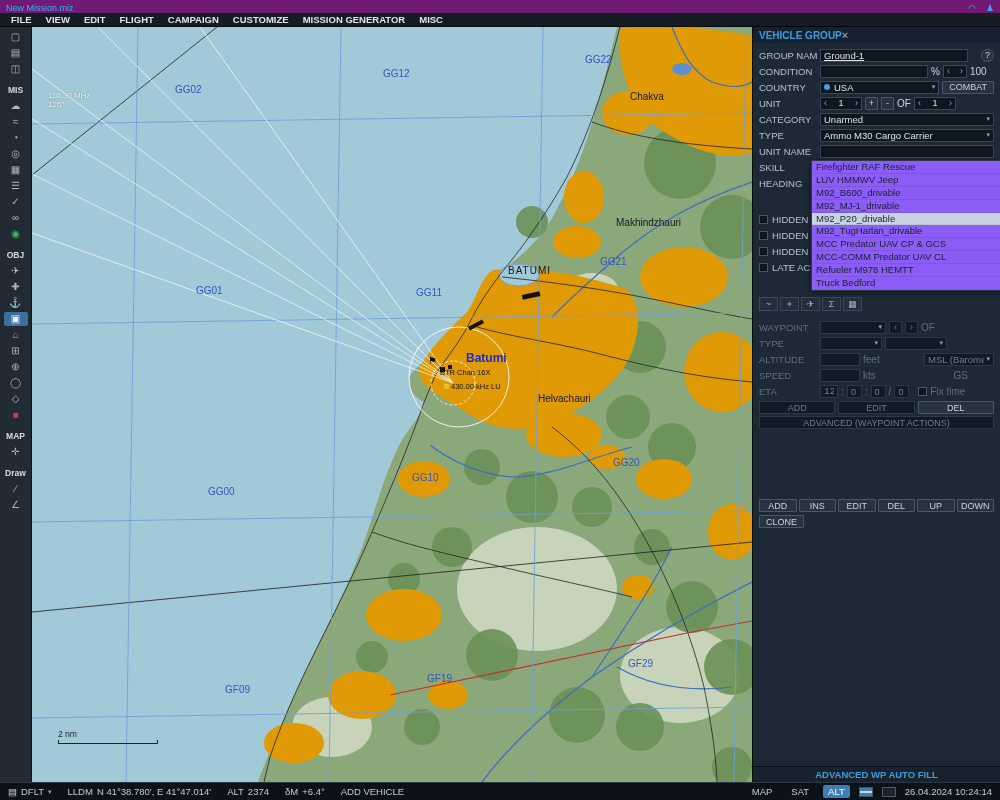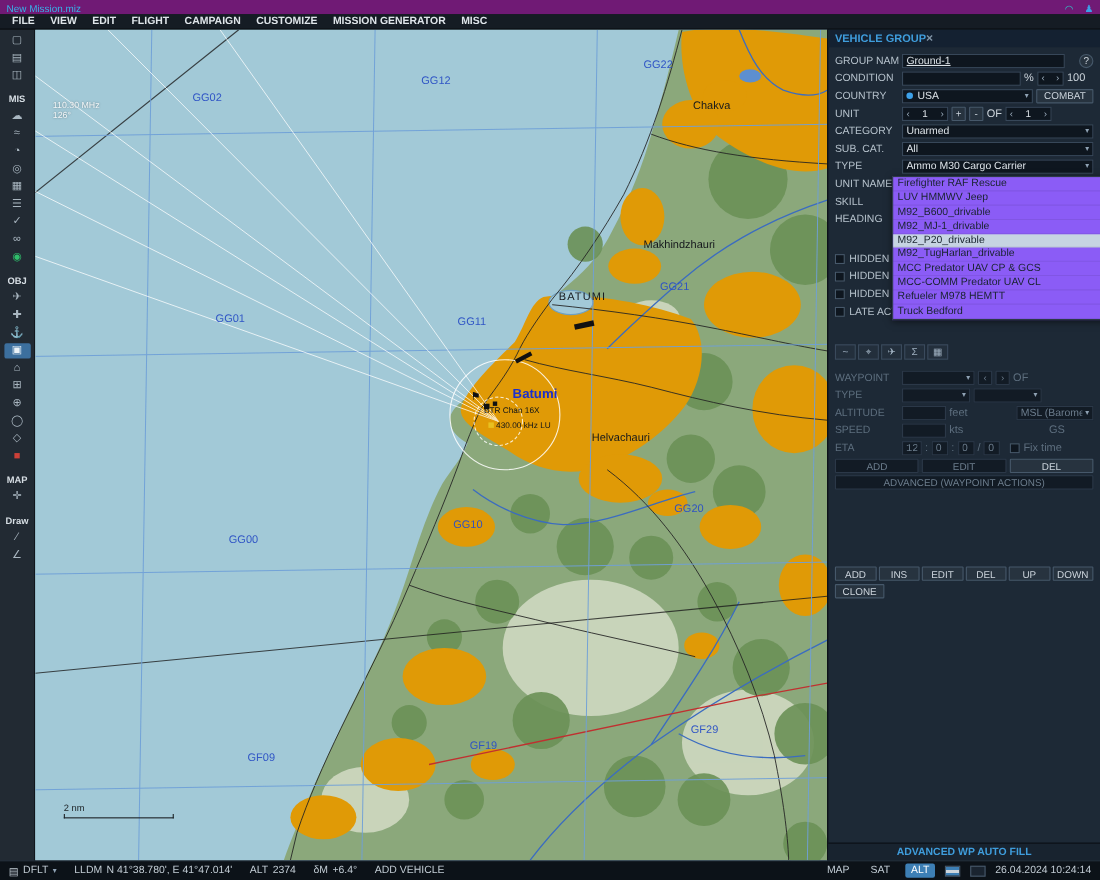--- a/index.html
+++ b/index.html
@@ -242,21 +242,21 @@
           <span class="map-label grid-label" style="left: 568px; top: 229px;">GG21</span>
           <span class="map-label grid-label" style="left: 176px; top: 459px;">GG00</span>
           <span class="map-label grid-label" style="left: 380px; top: 445px;">GG10</span>
           <span class="map-label grid-label" style="left: 581px; top: 430px;">GG20</span>
           <span class="map-label grid-label" style="left: 193px; top: 657px;">GF09</span>
           <span class="map-label grid-label" style="left: 395px; top: 646px;">GF19</span>
           <span class="map-label grid-label" style="left: 596px; top: 631px;">GF29</span>
         </div>
       <div data-each="map.city_labels">
           <span class="map-label city" style="left: 598px; top: 64px;">Chakva</span>
-          <span class="map-label city" style="left: 505px; top: 190px; padding-left: 48px;">Makhindzhauri</span>
+          <span class="map-label city" style="left: 536px; top: 190px; padding-left: 48px;">Makhindzhauri</span>
           <span class="map-label city caps" style="left: 476px; top: 238px;">BATUMI</span>
           <span class="map-label city" style="left: 506px; top: 366px;">Helvachauri</span>
         </div>
       <span class="map-label sel-city" style="left:434px;top:324px">Batumi</span>
       <div class="map-label airport-label" style="left:16px;top:64px">
         <div>110.30 MHz</div>
         <div>126°</div>
       </div>
       <span class="map-label flag" style="left:396px;top:328px">⚑</span>
       <span class="map-label unit-label" style="left:408px;top:342px">BTR Chan 16X</span>
@@ -310,27 +310,20 @@
           <div class="stepper" style="width:42px">
             <span>‹</span>
               <span class="sval">1</span>
               <span>›</span>
           </div>
         </div>
         <div class="prow">
           <span class="plabel">CATEGORY</span>
           <div class="combo" style="flex:1">
             <span class="cval">Unarmed</span>
-              <span class="arr">▾</span>
-          </div>
-        </div>
-        <div class="prow">
-          <span class="plabel">SUB. CAT.</span>
-          <div class="combo" style="flex:1">
-            <span class="cval">All</span>
               <span class="arr">▾</span>
           </div>
         </div>
         <div class="prow">
           <span class="plabel">TYPE</span>
           <div class="combo" style="flex:1">
             <span class="cval">Ammo M30 Cargo Carrier</span>
               <span class="arr">▾</span>
           </div>
         </div>

